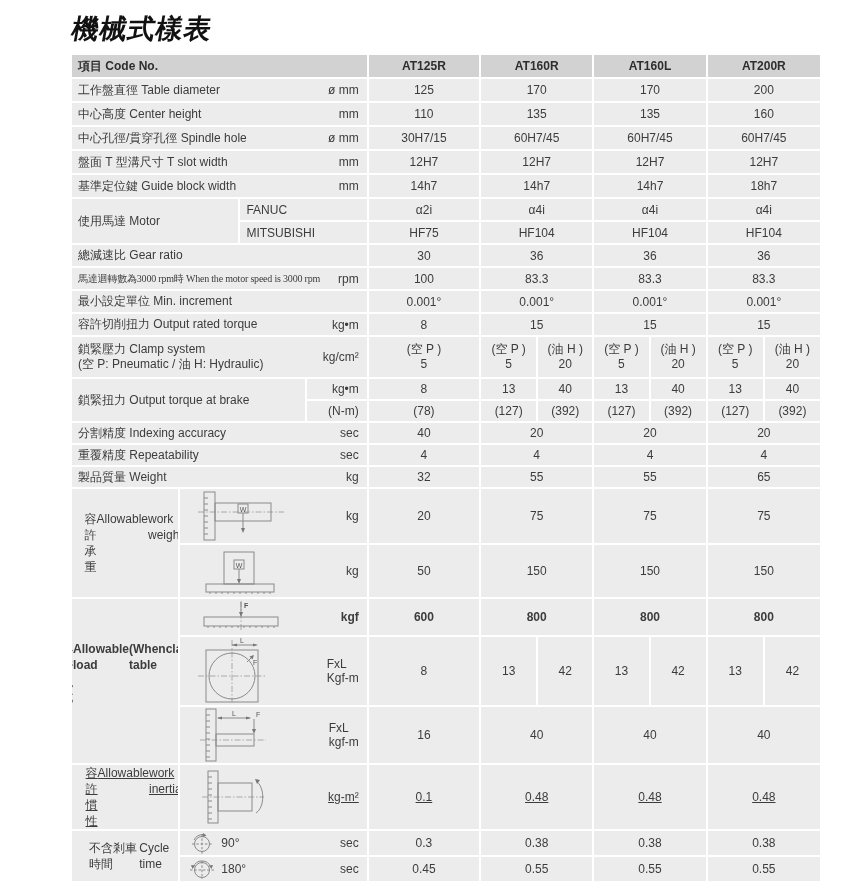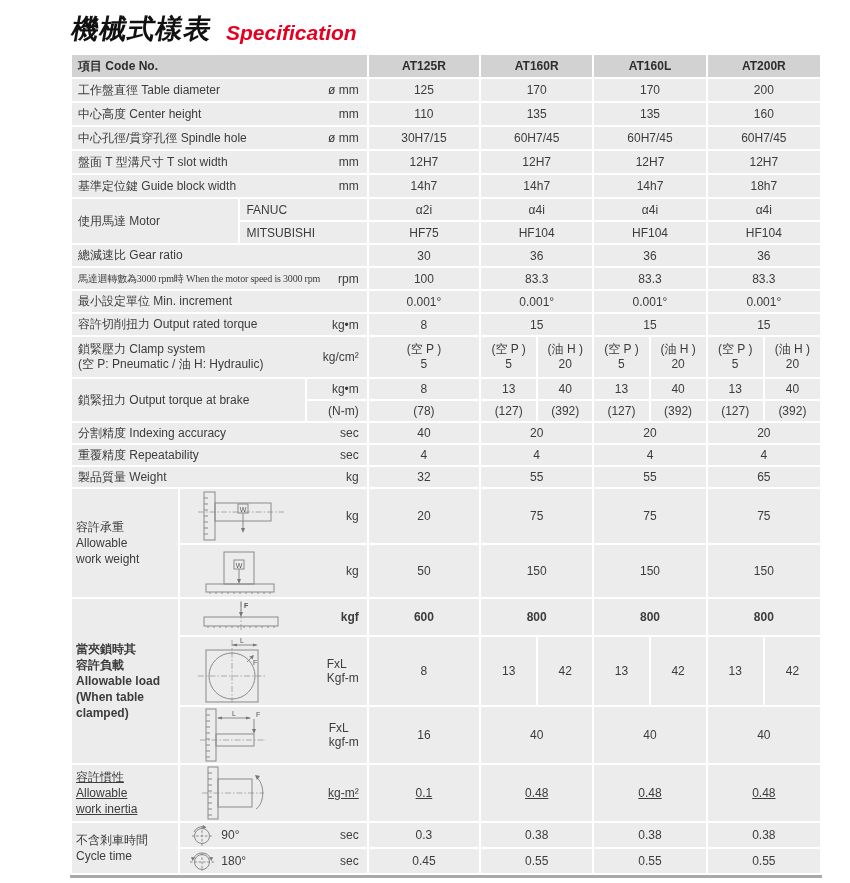--- a/index.html
+++ b/index.html
@@ -14,21 +14,21 @@
   td{background:#ececec;font-size:12px;color:#3c3c3c;vertical-align:middle;padding:0;overflow:hidden;}
   td.hd{background:#d2d2d2;font-weight:bold;color:#2e2e2e;margin-left:10px;}
   td.c{text-align:center;}
   td.unc{text-align:right;padding-right:8px;}
   .lab{display:flex;justify-content:space-between;align-items:center;padding:0 8px 0 6px;}
   .lab .lt{white-space:nowrap;}
   .lab .un{white-space:nowrap;margin-left:4px;}
   .small{font-size:10px;letter-spacing:-0.2px;font-family:Liberation Serif, serif;}
   .lt2{display:flex;flex-direction:column;line-height:15px;justify-content:center;}
   .two div{line-height:15px;}
-  .secl{display:flex;flex-direction:column;justify-content:center;padding-left:4px;line-height:16px;}
+  .secl{display:flex;flex-direction:row;justify-content:center;padding-left:17px;line-height:16px;}
   .diag{display:flex;align-items:center;height:100%;padding-right:8px;}
   .diag svg{margin-left:16px;flex:none;}
   .diag .un{margin-left:auto;white-space:nowrap;}
   .un2{margin-left:auto;display:flex;flex-direction:column;text-align:left;line-height:14px;}
   .ang{margin-left:7px;}
   .cyc svg{margin-left:10px;}
 
   tr.h22 td{height:22px;}
   tr.h21 td{height:21px;}
   tr.h20 td{height:20px;}
@@ -46,21 +46,20 @@
   svg .ah{fill:#777;stroke:none;}
   svg text{font-family:"Liberation Sans","DejaVu Sans",sans-serif;font-size:7px;fill:#555;}
 </style>
 </head>
 <body>
 
 <div class="page">
 
   <div class="title-row">
     <span class="title-zh">機械式樣表</span>
-    <span class="title-en">Specification</span>
   </div>
 
   <table class="spec">
     <colgroup>
       <col style="width:106px">
         <col style="width:58px">
         <col style="width:64px">
         <col style="width:60px">
       <col style="width:54px">
         <col style="width:54px">

